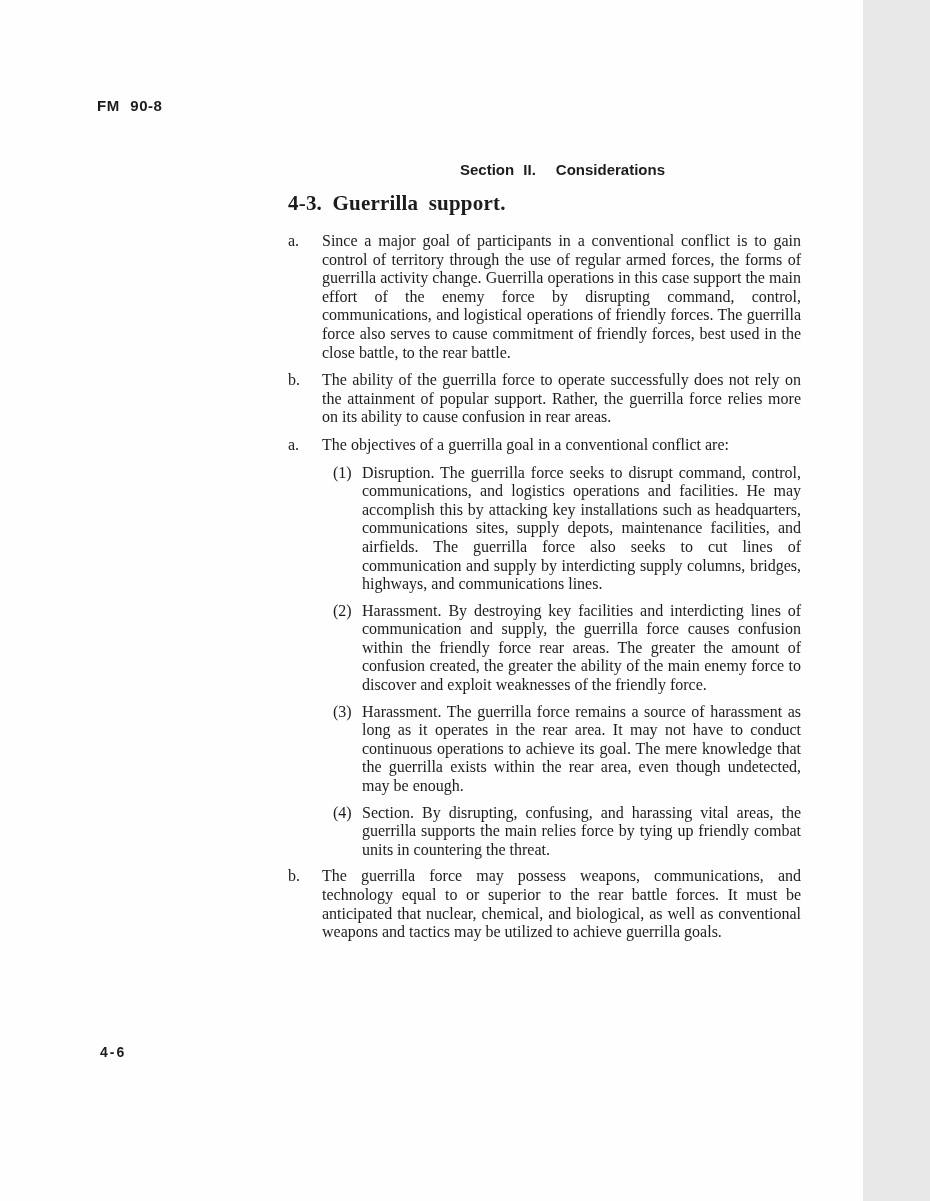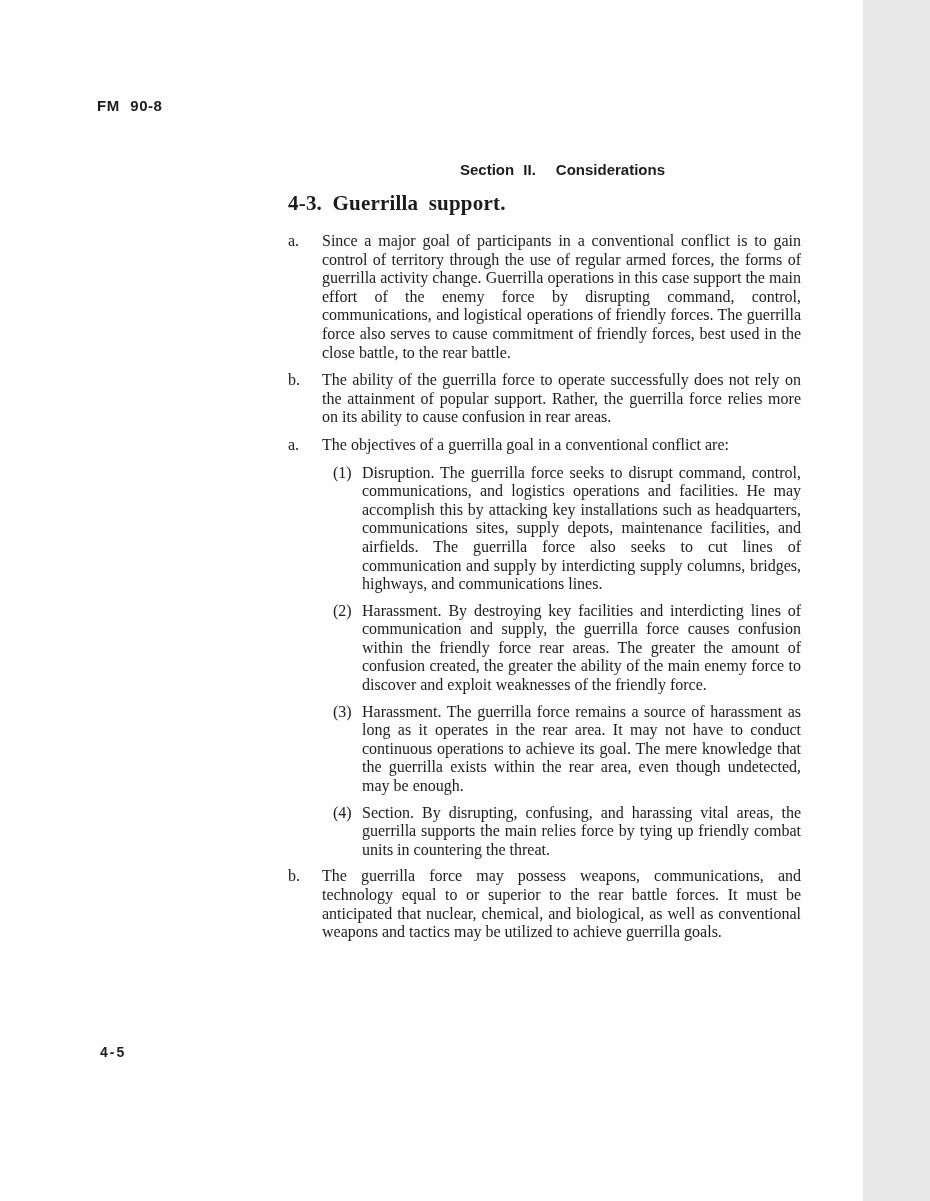--- a/index.html
+++ b/index.html
@@ -156,15 +156,15 @@
       </span>
     </div>
 
     <div class="para">
       <span class="para-label">b.</span>
       <span class="para-body">The guerrilla force may possess weapons, communications, and technology equal to or superior to the rear battle forces. It must be anticipated that nuclear, chemical, and biological, as well as conventional weapons and tactics may be utilized to achieve guerrilla goals.</span>
     </div>
 
   </div>
 
-  <div class="page-number">4-5</div>
+  <div class="page-number">4-6</div>
 
 </div>
 
 </body></html>

